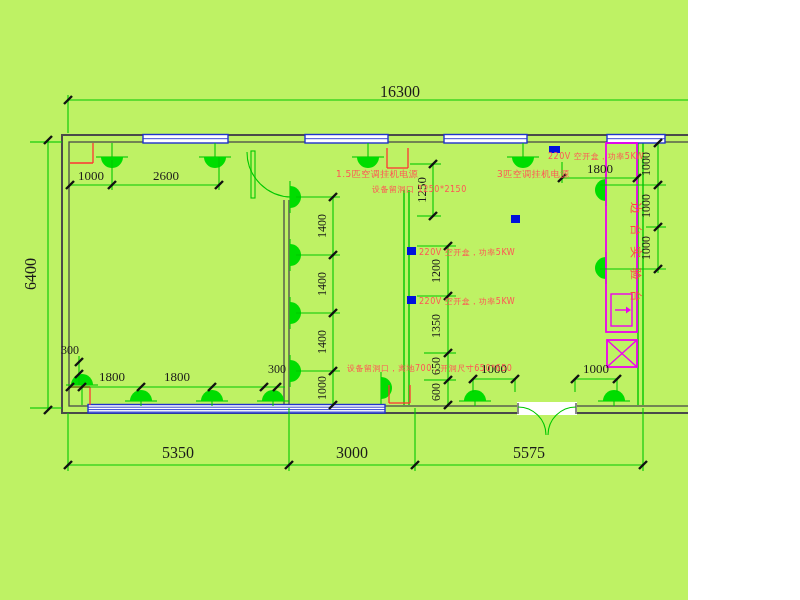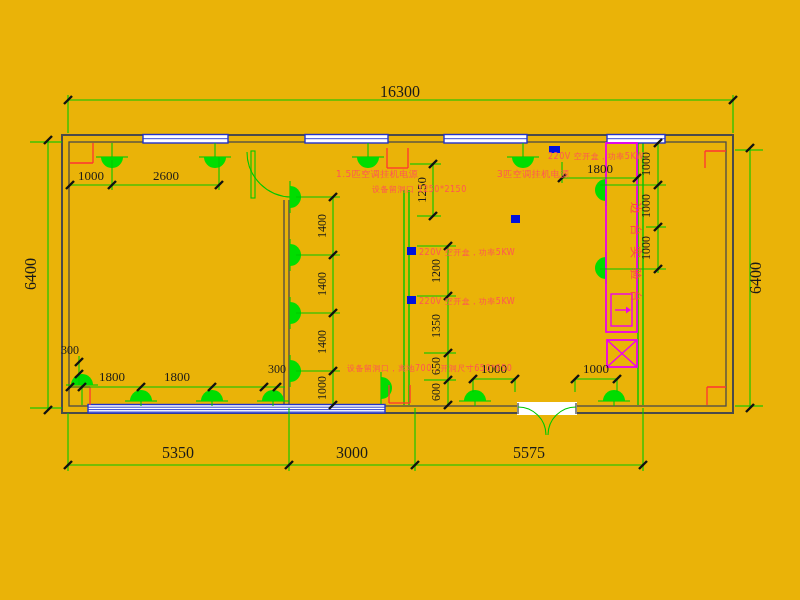--- a/index.html
+++ b/index.html
@@ -1,16 +1,16 @@
 <!DOCTYPE html>
 <html><head>
 <meta charset="utf-8">
 <style>
   html,body{margin:0;padding:0;background:#fff;}
-  .stage{position:relative;width:800px;height:600px;background:#eab308;overflow:hidden;
+  .stage{position:relative;width:688px;height:600px;background:#bef264;overflow:hidden;
          font-family:"Liberation Sans",sans-serif;}
   svg{display:block;}
   
   .wall      {stroke:#4a4a4a;fill:none;stroke-width:2;}
   .wall-thin {stroke:#4a4a4a;fill:none;stroke-width:1.3;}
   .g-line    {stroke:#00c800;fill:none;stroke-width:1.1;}
   .g-wall    {stroke:#00c800;fill:none;stroke-width:1.4;}
   .tick      {stroke:#111;stroke-width:2.4;}
   .lamp      {fill:#00dd00;stroke:none;}
   .blue      {stroke:#2233cc;fill:#ffffff;stroke-width:1.4;}

